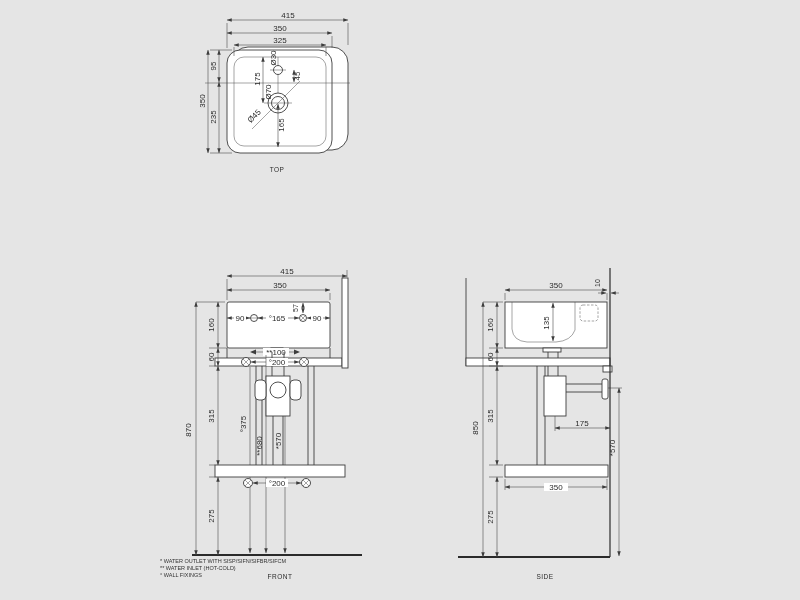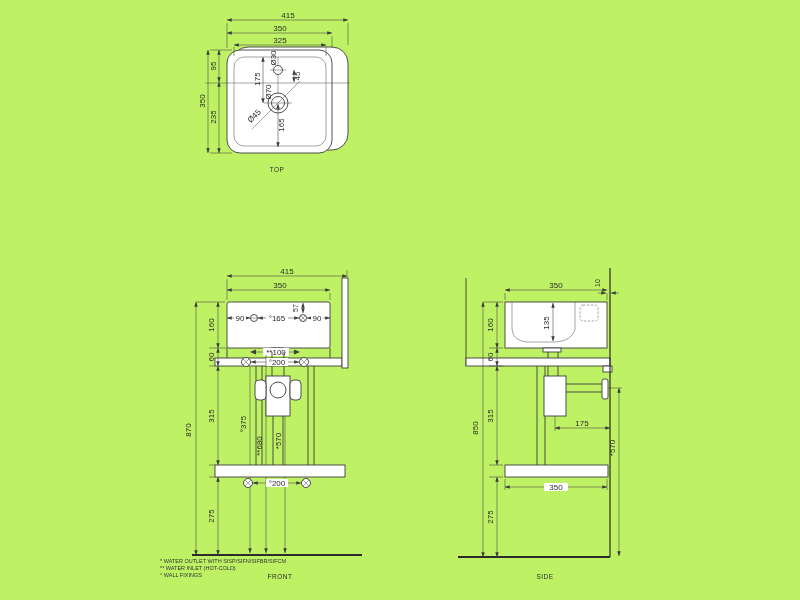--- a/index.html
+++ b/index.html
@@ -1,16 +1,16 @@
 <!DOCTYPE html>
 <html><head>
 <meta charset="utf-8">
 <style>
   html,body{margin:0;padding:0;background:#fff;}
-  .stage{width:800px;height:600px;background:#bef264;position:relative;font-family:"Liberation Sans",sans-serif;}
+  .stage{width:800px;height:600px;background:#e5e5e5;position:relative;font-family:"Liberation Sans",sans-serif;}
   svg{display:block}
   .shape{fill:#ffffff;stroke:#3c3c3c;stroke-width:0.9;}
   .shapeln{fill:none;stroke:#3c3c3c;stroke-width:0.9;}
   .thin{fill:none;stroke:#4a4a4a;stroke-width:0.5;}
   .dim{fill:none;stroke:#4a4a4a;stroke-width:0.6;}
   .dashed{fill:none;stroke:#4a4a4a;stroke-width:0.5;stroke-dasharray:2.5 1.5;}
   .heavy{stroke:#2b2b2b;stroke-width:2;}
   .wall{stroke:#2b2b2b;stroke-width:1.2;}
   text{fill:#2b2b2b;font-size:8px;font-family:"Liberation Sans",sans-serif;}
   .mid{text-anchor:middle;}

